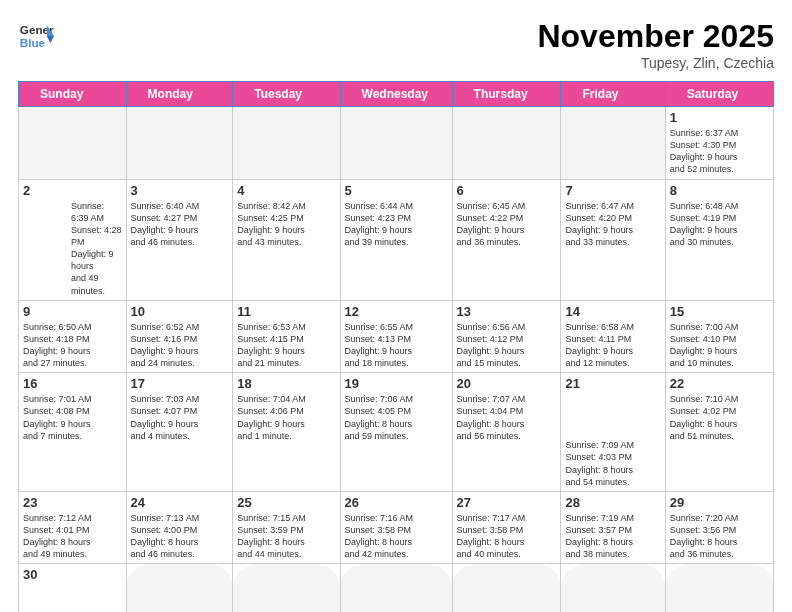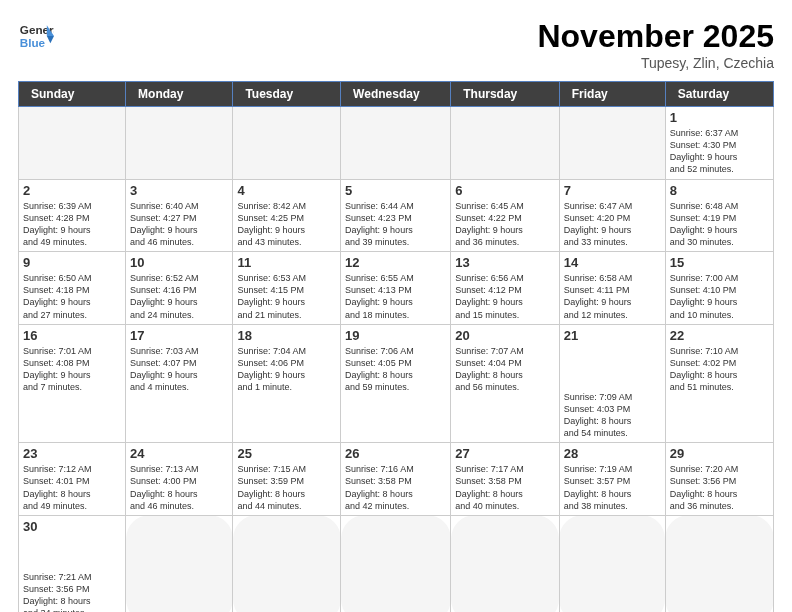--- a/index.html
+++ b/index.html
@@ -42,25 +42,25 @@
     .location {
       font-size: 14px;
       color: #555;
     }
     .calendar {
       width: 100%;
       border-collapse: collapse;
       border: 1px solid #ccc;
     }
     .calendar thead tr th {
-      background: #404040;
+      background: #ec4899;
       color: #fff;
       font-size: 12px;
       font-weight: bold;
-      padding: 5px 12px;
+      padding: 5px 21px;
       text-align: left;
       border: 1px solid #5580c0;
     }
     .calendar tbody tr td {
       border: 1px solid #ccc;
       vertical-align: top;
       padding: 3px 4px;
       width: 113px;
       min-height: 70px;
       font-size: 9.5px;
@@ -130,21 +130,21 @@
             <span class="day-num">1</span>
             <div class="day-info" style="white-space: pre-line;">Sunrise: 6:37 AM
 Sunset: 4:30 PM
 Daylight: 9 hours
 and 52 minutes.</div>
           </td>
         </tr>
         <tr>
           <td>
             <span class="day-num">2</span>
-            <div class="day-info" style="white-space: pre-line;">Sunrise: 6:39 AM
+            <div class="day-info" style="white-space: pre-line; margin-left: 48px;">Sunrise: 6:39 AM
 Sunset: 4:28 PM
 Daylight: 9 hours
 and 49 minutes.</div>
           </td>
           <td>
             <span class="day-num">3</span>
             <div class="day-info" style="white-space: pre-line;">Sunrise: 6:40 AM
 Sunset: 4:27 PM
 Daylight: 9 hours
 and 46 minutes.</div>

